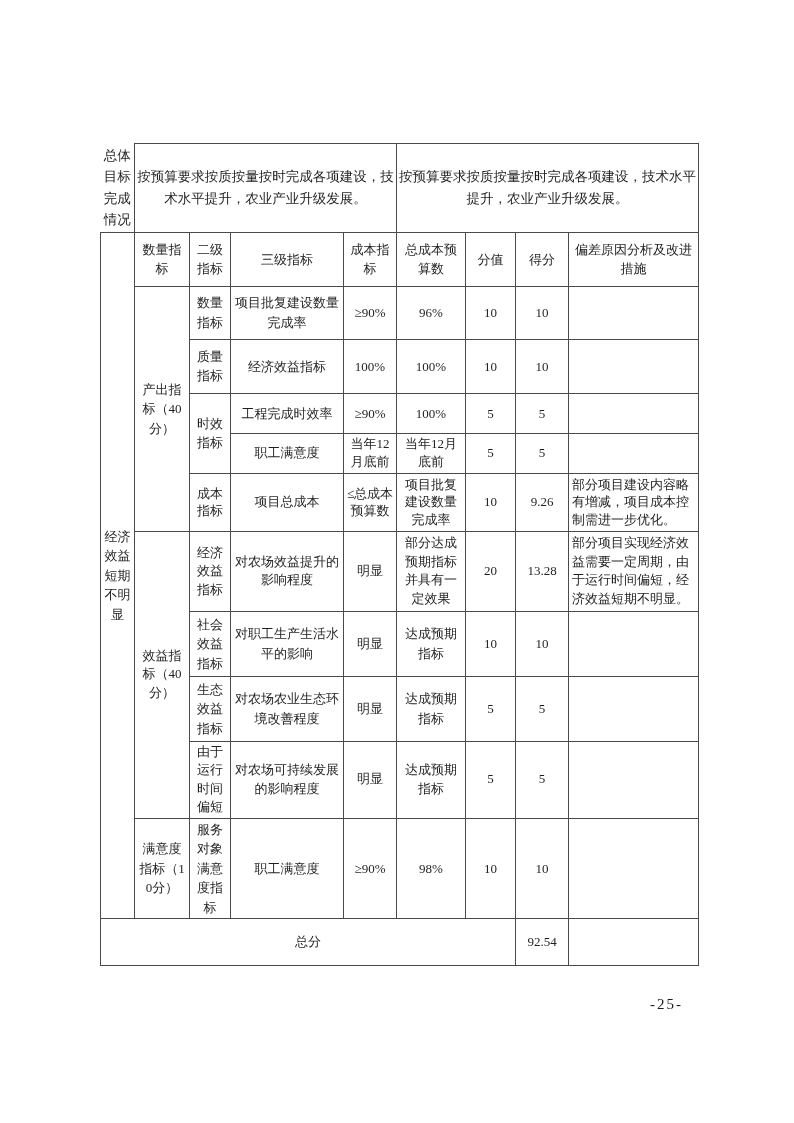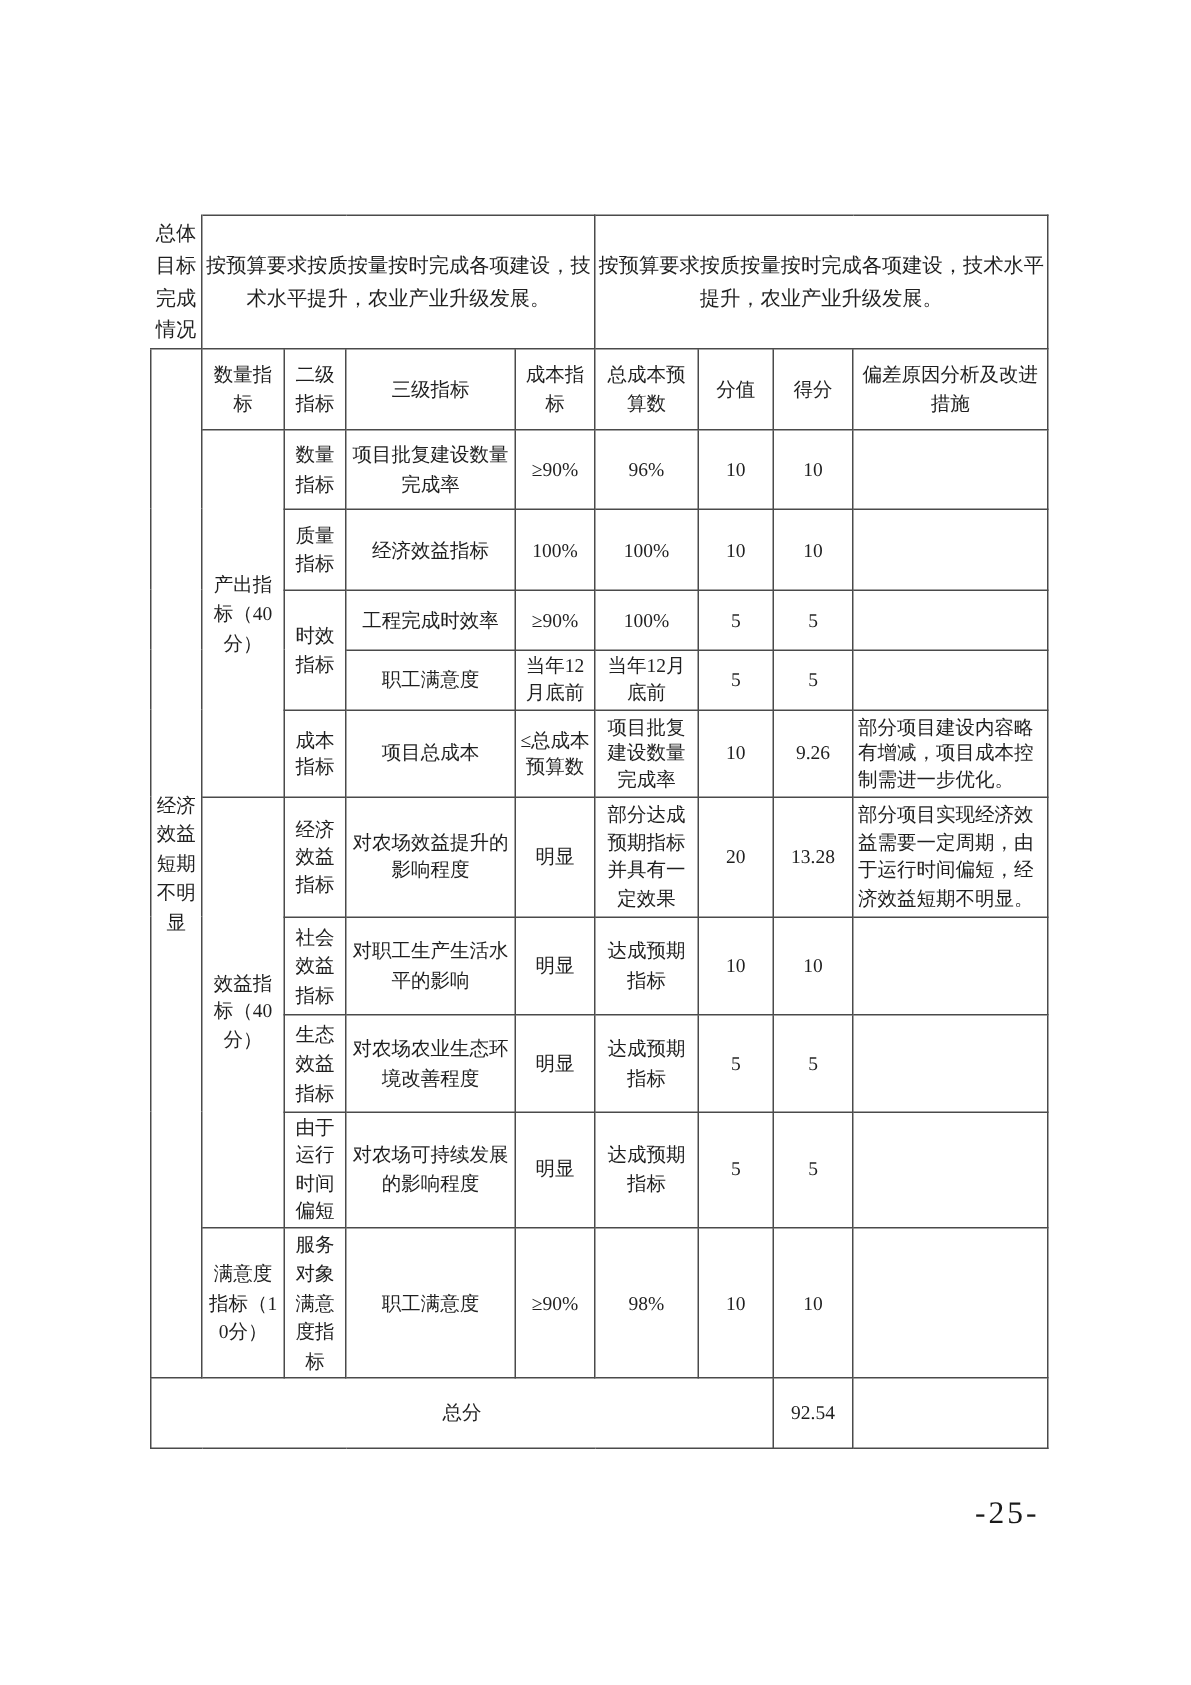--- a/index.html
+++ b/index.html
@@ -29,21 +29,21 @@
     overflow:hidden;
   }
   td.no-tl{border-top:none;border-left:none;text-align:center;}
   tr.goal td{font-size:13.5px;line-height:1.6;}
   td.dev{text-align:left;line-height:1.38;padding:2px 3px;margin-left:20px;}
   tr.tight td{line-height:1.36;}
   tr.snug td{line-height:1.42;}
   .pagenum{
     position:absolute;
     left:650px;top:996px;
-    font-size:21px;
+    font-size:15px;
     letter-spacing:2px;
     color:#1a1a1a;
   }
 </style>
 </head>
 <body>
 
 <div class="sheet">
 
   <table class="perf">

